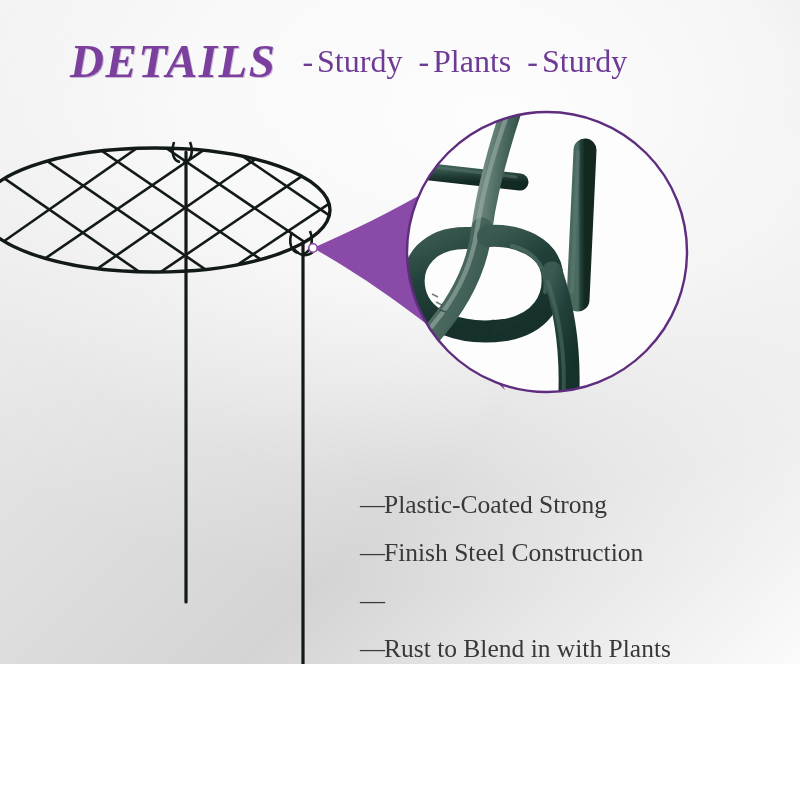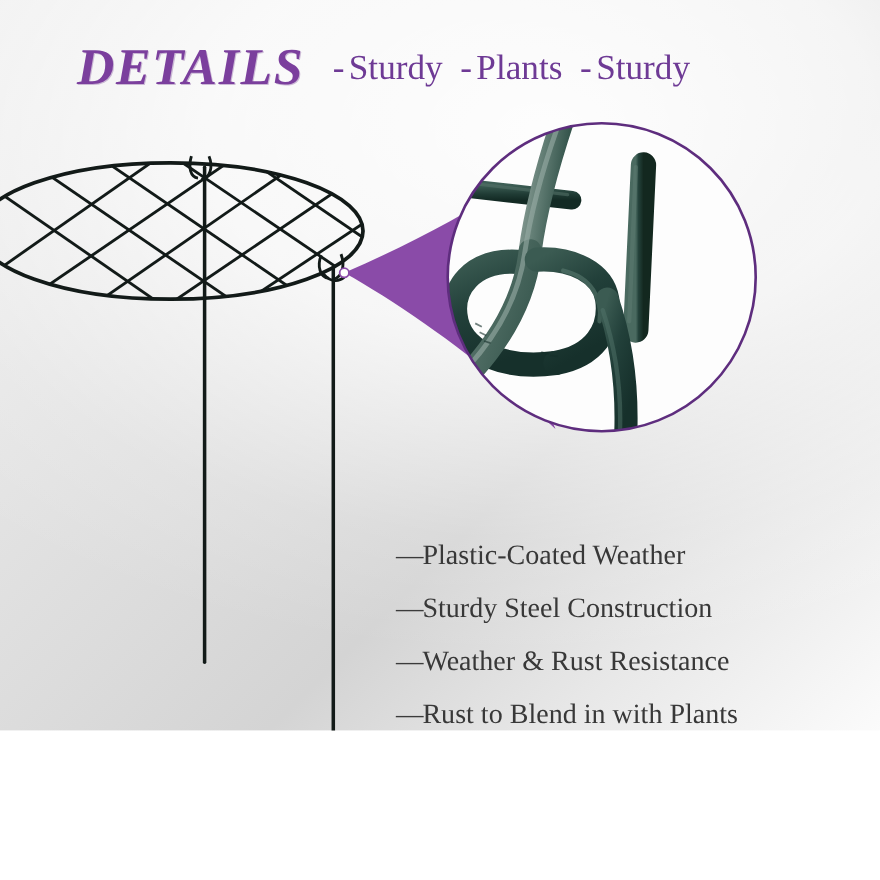--- a/index.html
+++ b/index.html
@@ -251,29 +251,28 @@
         <path d="M500 323 l 7 1"></path>
       </g>
     </g>
 
     <circle cx="547" cy="252" r="140" fill="none" stroke="#5e2d7e" stroke-width="2.4"></circle>
   </svg>
 
   <div id="features">
     <div class="feature-row">
       <span class="feature-dash">—</span>
-      <span class="feature-label">Plastic-Coated Weather</span>
-    </div>
-    <div class="feature-row">
-      <span class="feature-dash">—</span>
-      <span class="feature-label">Sturdy Steel Construction</span>
-    </div>
-    <div class="feature-row">
-      <span class="feature-dash">—</span>
-      <span class="feature-label">Weather &amp; Rust Resistance</span>
+      <span class="feature-label">Plastic-Coated Strong</span>
+    </div>
+    <div class="feature-row">
+      <span class="feature-dash">—</span>
+      <span class="feature-label">Finish Steel Construction</span>
+    </div>
+    <div class="feature-row">
+      <span class="feature-dash">—</span>
     </div>
     <div class="feature-row">
       <span class="feature-dash">—</span>
       <span class="feature-label">Rust to Blend in with Plants</span>
     </div>
   </div>
 
 </div>
 
 </body></html>

